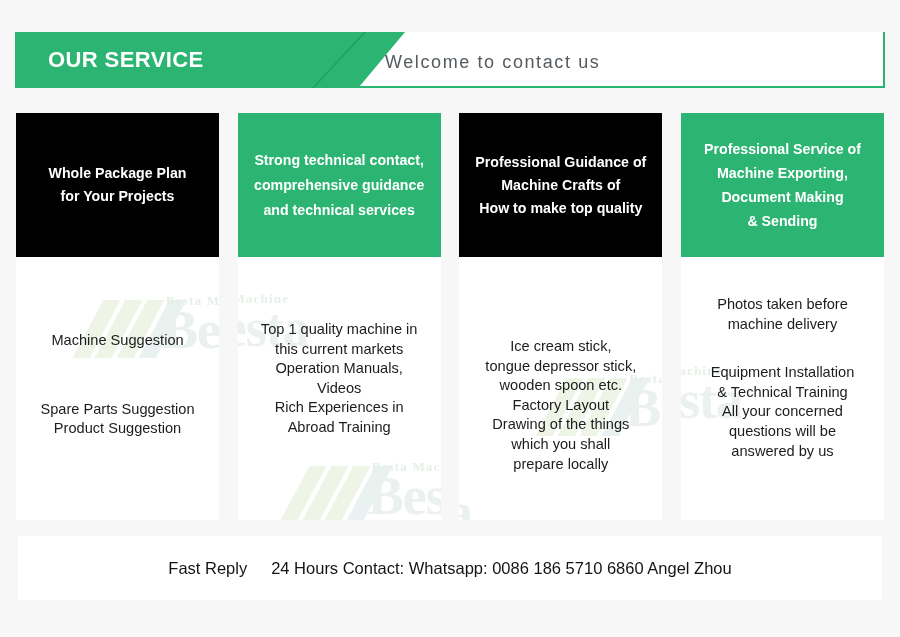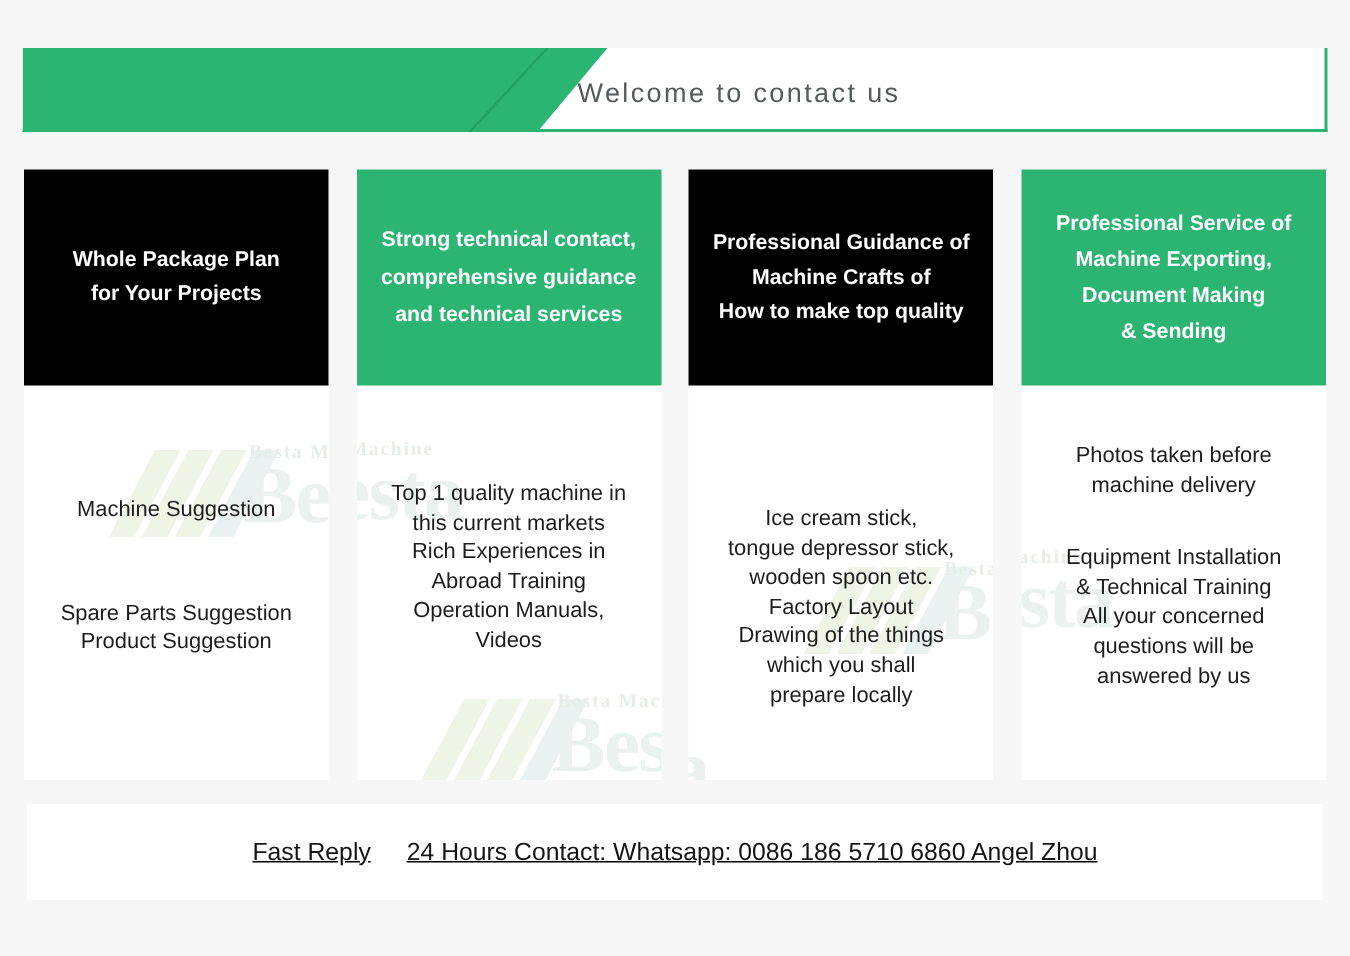--- a/index.html
+++ b/index.html
@@ -191,36 +191,36 @@
   .footer {
     position: absolute;
     left: 18px;
     top: 536px;
     width: 864px;
     height: 64px;
     background: #ffffff;
     display: flex;
     align-items: center;
     justify-content: center;
-    text-decoration: underline;
   }
   .footer-text {
     font-size: 16.5px;
     color: #141414;
     white-space: nowrap;
   }
   .footer-gap { display: inline-block; width: 24px; }
 </style>
 </head>
 <body>
 
 <div class="header">
   <div class="header-white"></div>
   <div class="header-green"></div>
   <div class="header-stripe"></div>
+  <div class="header-title">OUR SERVICE</div>
   <div class="header-sub">Welcome to contact us</div>
 </div>
 
 <div class="columns">
 
   <div class="col col1">
     <div class="col-head dark">
       <span class="hline">Whole Package Plan</span>
       <span class="hline">for Your Projects</span>
     </div>
@@ -273,26 +273,26 @@
           </div>
           <div class="wm-small">Besta Machine</div>
           <div class="wm-big">Besta</div>
         </div>
       </div>
       <div class="item">
         <span class="line">Top 1 quality machine in</span>
         <span class="line">this current markets</span>
       </div>
       <div class="item">
+        <span class="line">Operation Manuals,</span>
+        <span class="line">Videos</span>
+      </div>
+      <div class="item">
         <span class="line">Rich Experiences in</span>
         <span class="line">Abroad Training</span>
-      </div>
-      <div class="item">
-        <span class="line">Operation Manuals,</span>
-        <span class="line">Videos</span>
       </div>
     </div>
   </div>
 
   <div class="col col3">
     <div class="col-head dark">
       <span class="hline">Professional Guidance of</span>
       <span class="hline">Machine Crafts of</span>
       <span class="hline">How to make top quality</span>
     </div>

